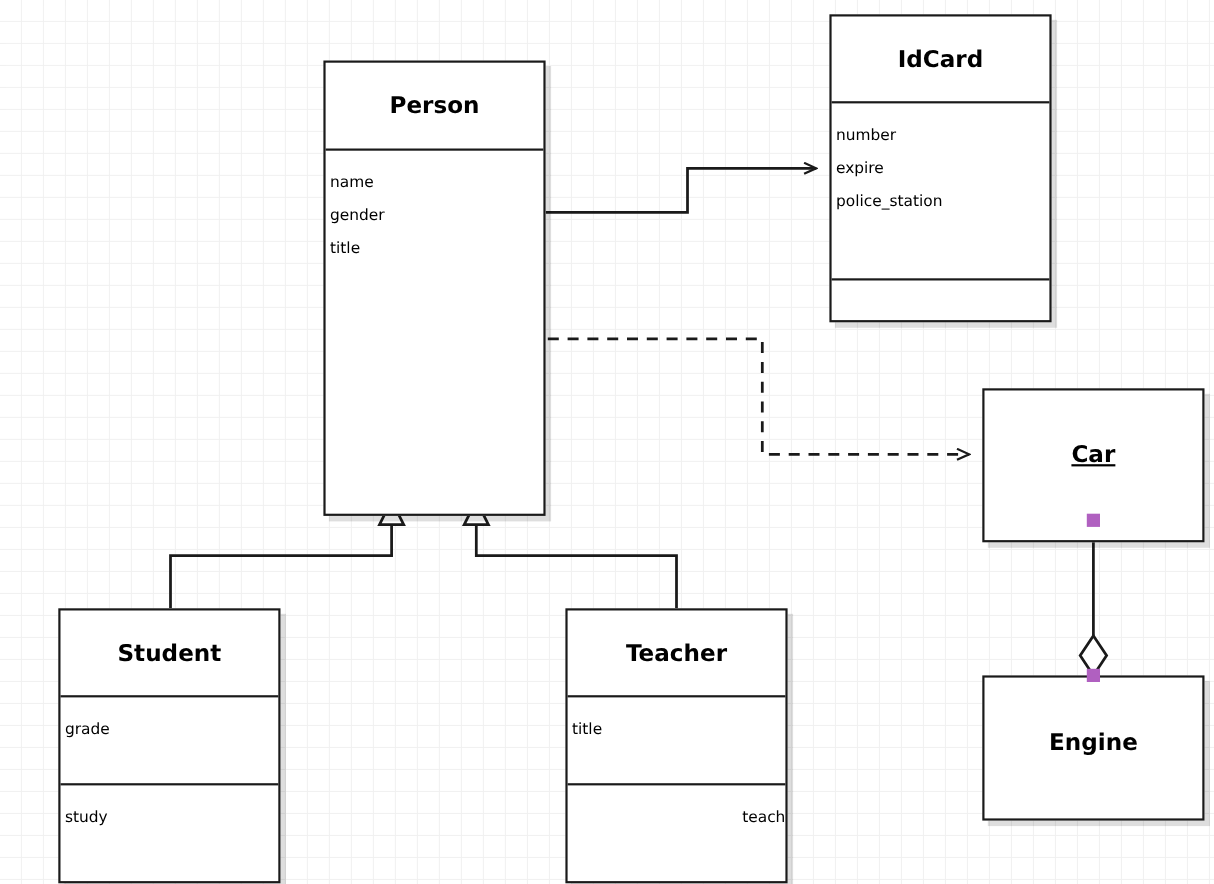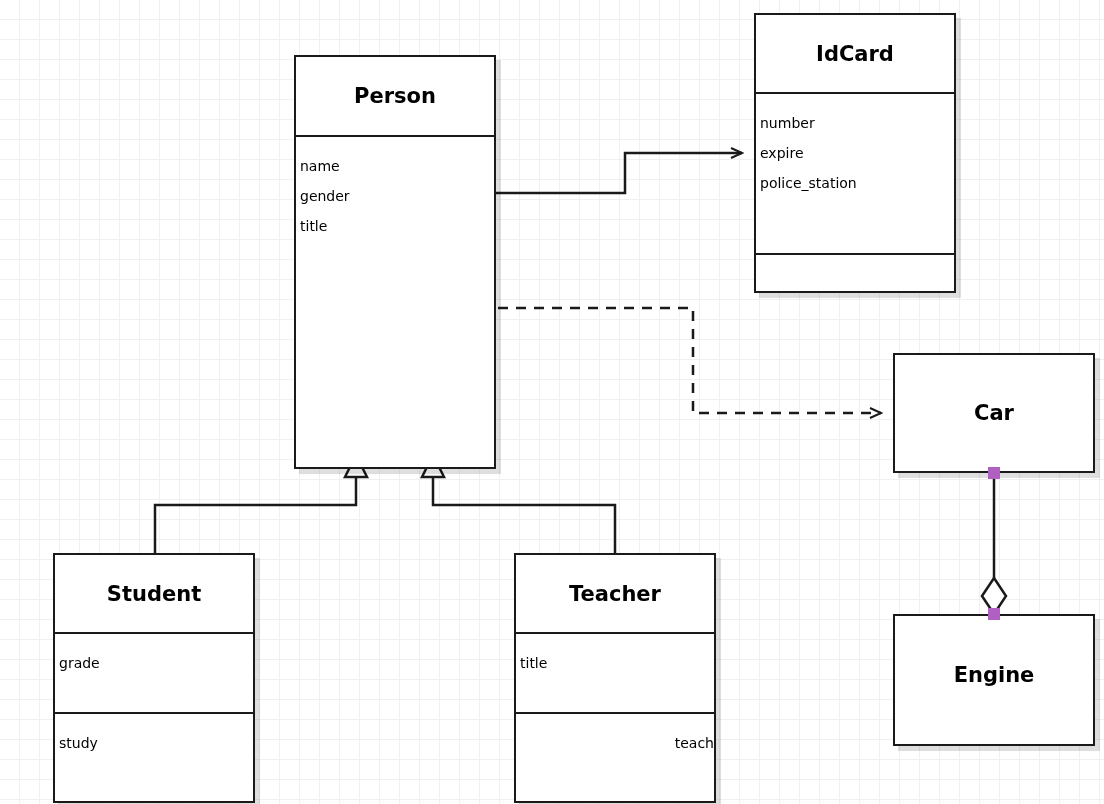--- a/index.html
+++ b/index.html
@@ -72,21 +72,21 @@
   #class-student  { left: 53px;  top: 553px; width: 202px; height: 250px; }
   #class-student .cls-title { height: 78px; }
   #class-student .attrs  { height: 80px; }
   #class-student .ops    { height: 90px; }
 
   #class-teacher  { left: 514px; top: 553px; width: 202px; height: 250px; }
   #class-teacher .cls-title { height: 78px; text-align: center; }
   #class-teacher .attrs  { height: 80px; }
   #class-teacher .ops    { height: 90px; text-align: right; }
 
-  #class-car      { left: 893px; top: 353px; width: 202px; height: 120px; }
+  #class-car      { left: 893px; top: 353px; width: 202px; height: 140px; text-decoration: underline; }
   #class-car .cls-title { height: 116px; }
 
   #class-engine   { left: 893px; top: 614px; width: 202px; height: 132px; }
   #class-engine .cls-title { height: 118px; }
 
   .handle {
     position: absolute;
     width: 12px;
     height: 12px;
     background: #b060c0;

